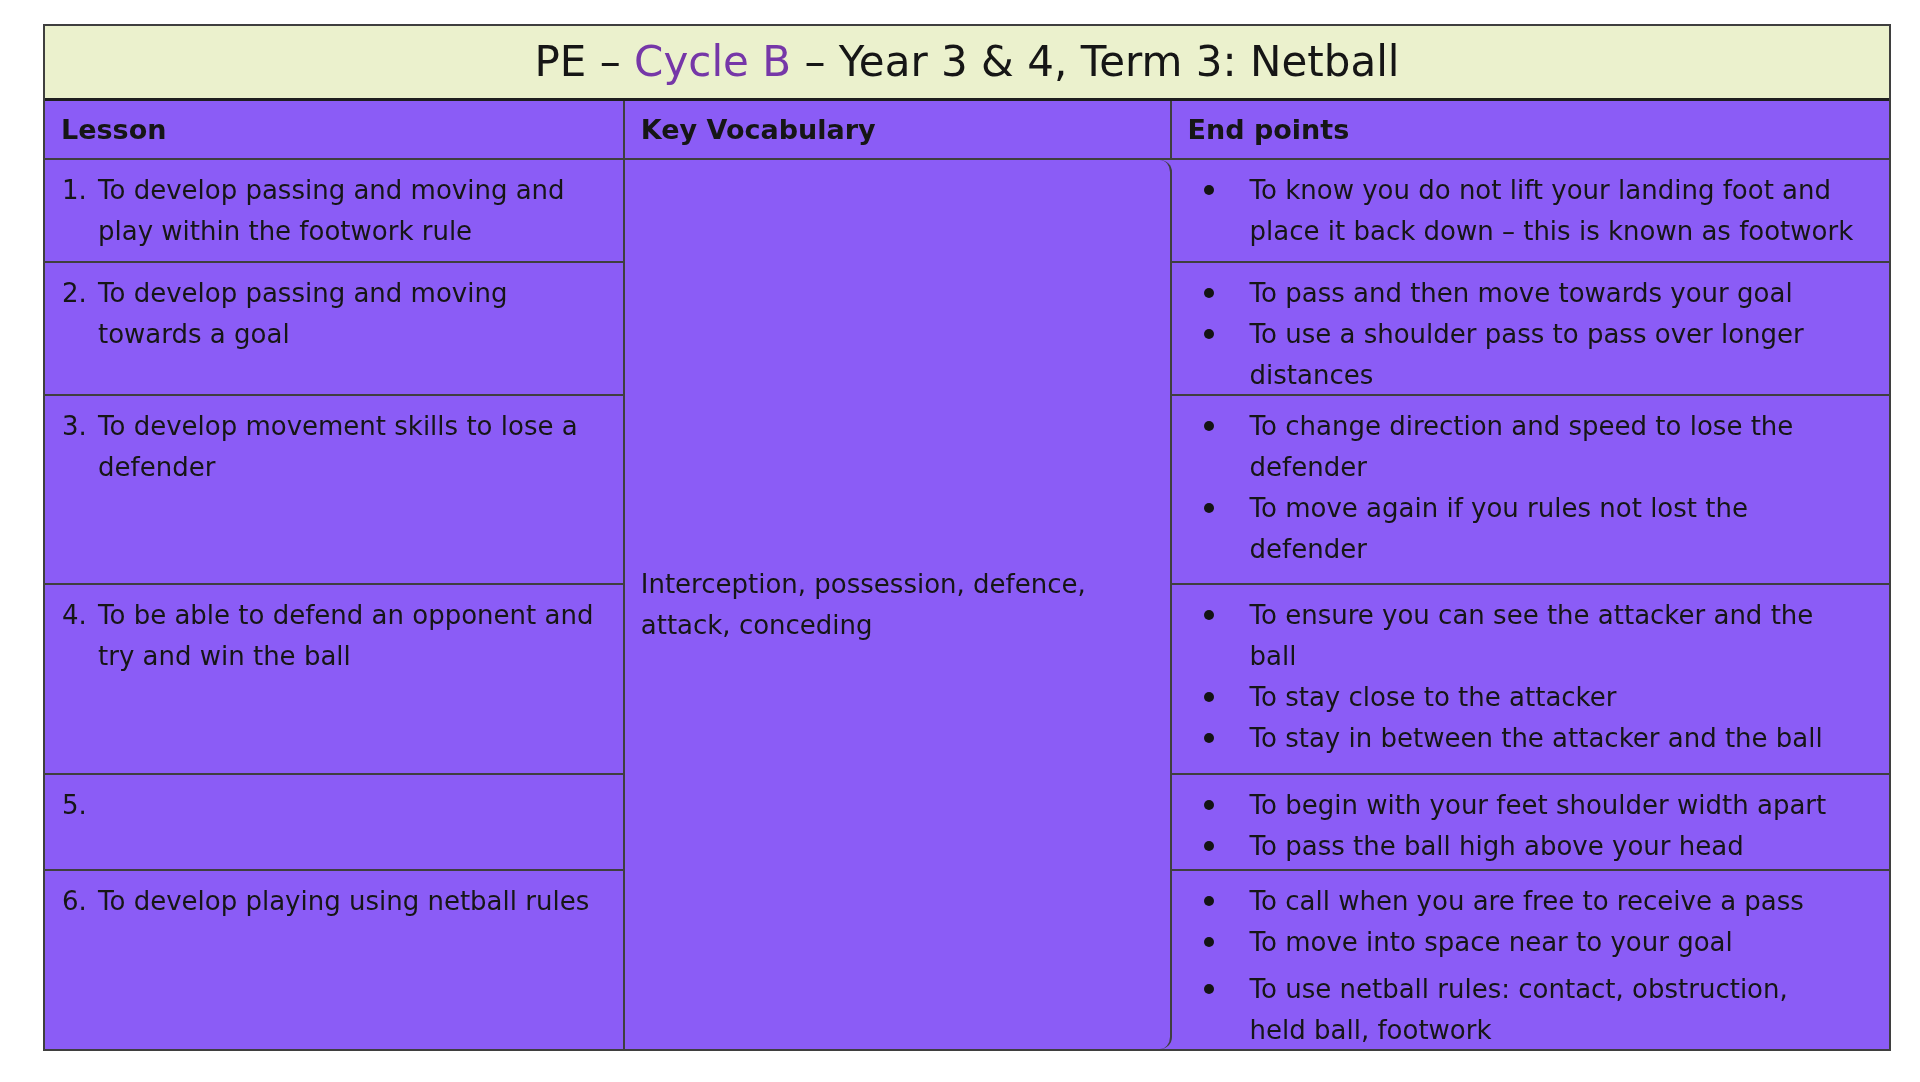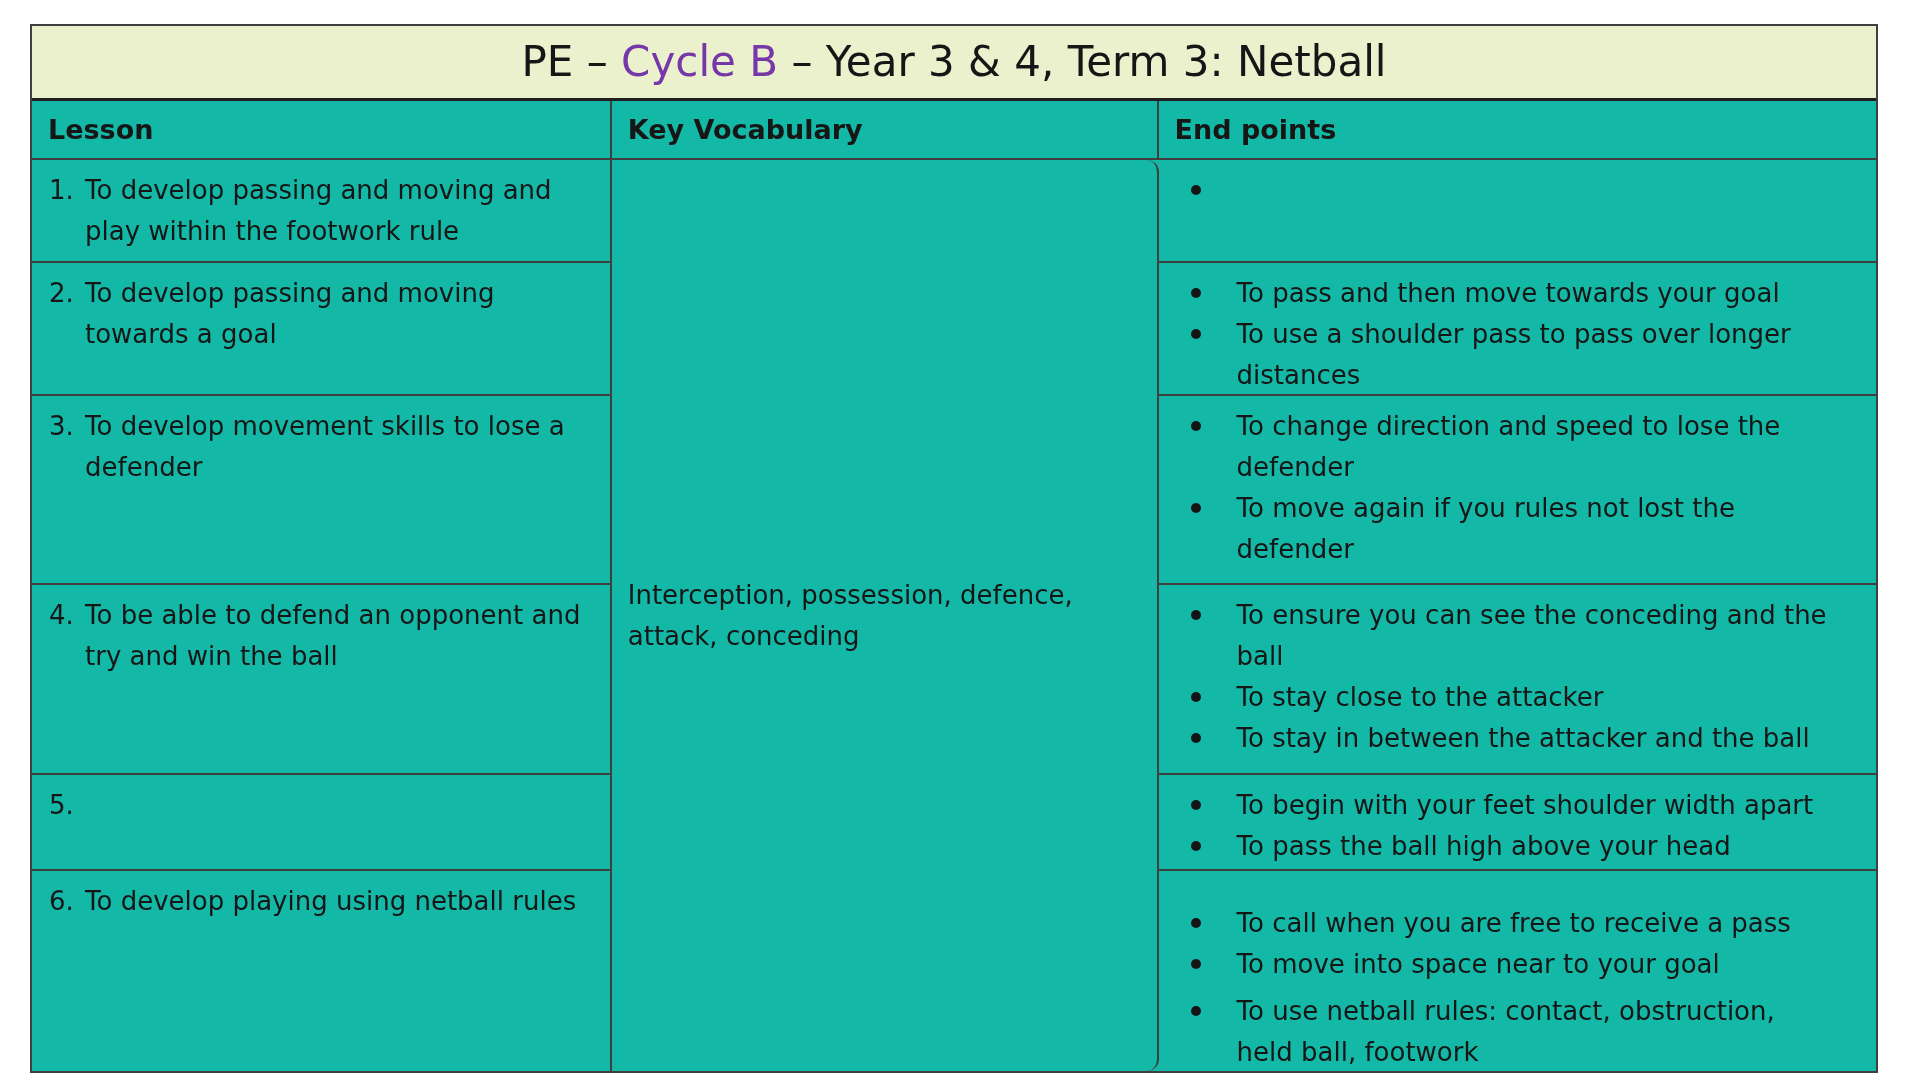--- a/index.html
+++ b/index.html
@@ -12,24 +12,24 @@
   html,body{width:1920px;height:1082px;}
   body{
     background:#ffffff;
     font-family:"DejaVu Sans", sans-serif;
     color:var(--text);
     overflow:hidden;
     position:relative;
   }
   .table{
     position:absolute;
-    left:30px; top:24px;
+    left:43px; top:24px;
     width:1848px;
     border:2px solid var(--line);
-    background:#14b8a6;
+    background:#8b5cf6;
   }
   
   .title-row{
     height:75px;
     background:var(--header_bg);
     border-bottom:3px solid #1f1f1f;
     display:flex;
     align-items:center;
     justify-content:center;
   }
@@ -84,21 +84,21 @@
   .dot{
     flex:none;
     width:10px;height:10px;
     border-radius:50%;
     background:#141414;
     margin:15px 0 0 32px;
   }
   .btext{margin-left:36px;width:612px;}
   .btext.tight{max-width:575px;}
   .b.gap{margin-top:6px;}
-  .ecell.r6{margin-top:22px;}
+  .ecell.r6{}
   
   .vtext{
     font-size:26px;
     line-height:41px;
     padding:0 16px;
   }
 </style>
 </head>
 <body>
 
@@ -143,20 +143,21 @@
     </div>
 
     <div class="col vocab">
       <div class="vtext">Interception, possession, defence, attack, conceding</div>
     </div>
 
     <div class="col ends">
       <div class="ecell r1">
         <div class="b">
           <span class="dot"></span>
+          <span class="btext">To know you do not lift your landing foot and place it back down – this is known as footwork</span>
         </div>
       </div>
       <div class="ecell r2">
         <div class="b">
           <span class="dot"></span>
           <span class="btext">To pass and then move towards your goal</span>
         </div>
         <div class="b">
           <span class="dot"></span>
           <span class="btext">To use a shoulder pass to pass over longer distances</span>
@@ -168,21 +169,21 @@
           <span class="btext">To change direction and speed to lose the defender</span>
         </div>
         <div class="b">
           <span class="dot"></span>
           <span class="btext">To move again if you rules not lost the defender</span>
         </div>
       </div>
       <div class="ecell r4">
         <div class="b">
           <span class="dot"></span>
-          <span class="btext">To ensure you can see the conceding and the ball</span>
+          <span class="btext">To ensure you can see the attacker and the ball</span>
         </div>
         <div class="b">
           <span class="dot"></span>
           <span class="btext">To stay close to the attacker</span>
         </div>
         <div class="b">
           <span class="dot"></span>
           <span class="btext">To stay in between the attacker and the ball</span>
         </div>
       </div>

